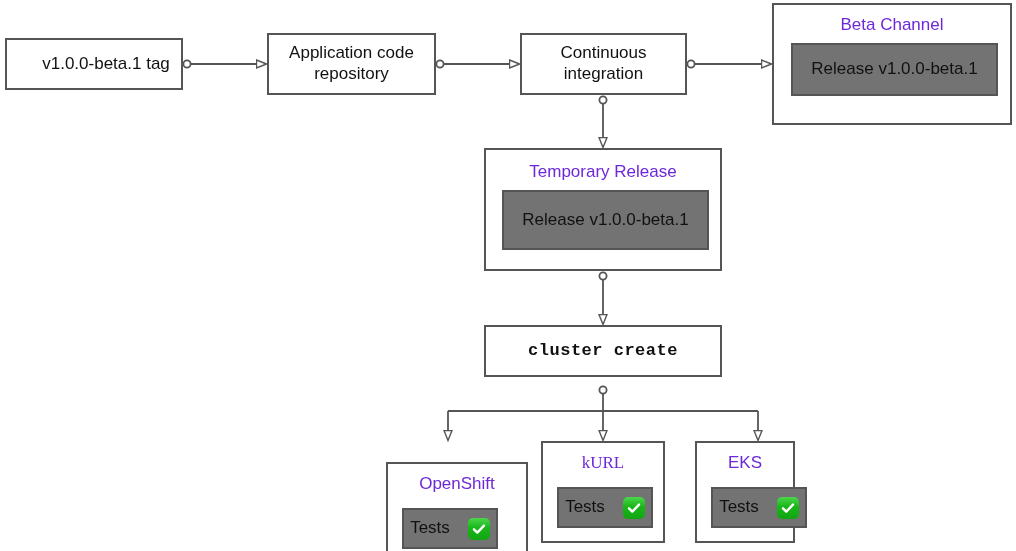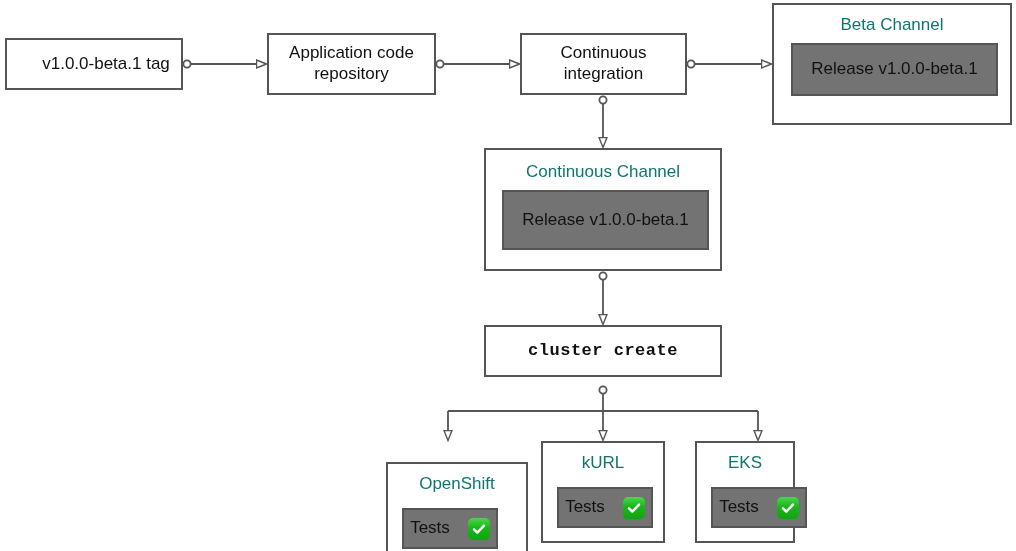--- a/index.html
+++ b/index.html
@@ -42,21 +42,21 @@
   .node.container {
     display: block;
     padding: 0;
   }
   .container-title {
     position: absolute;
     left: 0;
     right: 0;
     text-align: center;
     font-size: 17px;
-    color: #0f766e;
+    color: #6d28d9;
   }
   .inner-box {
     position: absolute;
     box-sizing: border-box;
     border: 2px solid #555555;
     background: #737373;
     display: flex;
     align-items: center;
     justify-content: center;
     font-size: 17px;
@@ -151,21 +151,21 @@
   </div>
 
   <div class="node container" style="left:772px; top:3px; width:240px; height:122px;">
     <div class="container-title" style="top:10px;">Beta Channel</div>
     <div class="inner-box" style="left:17px; top:38px; width:207px; height:53px;">
       <span>Release v1.0.0-beta.1</span>
     </div>
   </div>
 
   <div class="node container" style="left:484px; top:148px; width:238px; height:123px;">
-    <div class="container-title" style="top:12px;">Continuous Channel</div>
+    <div class="container-title" style="top:12px;">Temporary Release</div>
     <div class="inner-box" style="left:16px; top:40px; width:207px; height:60px;">
       <span>Release v1.0.0-beta.1</span>
     </div>
   </div>
 
   <div class="node" style="left:484px; top:325px; width:238px; height:52px;">
     <span class="mono">cluster create</span>
   </div>
 
   <div class="node container" style="left:386px; top:462px; width:142px; height:102px;">
@@ -176,21 +176,21 @@
         <span class="check-badge">
           <svg width="16" height="16" viewBox="0 0 16 16" xmlns="http://www.w3.org/2000/svg">
             <path d="M3 8.3 L6.3 11.6 L13 4.6" fill="none" stroke="#ffffff" stroke-width="2.4" stroke-linecap="round" stroke-linejoin="round"></path>
           </svg>
         </span>
       </span>
     </div>
   </div>
 
   <div class="node container" style="left:541px; top:441px; width:124px; height:102px;">
-    <div class="container-title" style="top:10px;">kURL</div>
+    <div class="container-title" style="top:10px;font-family:Liberation Serif, serif;">kURL</div>
     <div class="inner-box" style="left:14px; top:44px; width:96px; height:41px;">
       <span class="tests-row">
         <span class="tests-label">Tests</span>
         <span class="check-badge">
           <svg width="16" height="16" viewBox="0 0 16 16" xmlns="http://www.w3.org/2000/svg">
             <path d="M3 8.3 L6.3 11.6 L13 4.6" fill="none" stroke="#ffffff" stroke-width="2.4" stroke-linecap="round" stroke-linejoin="round"></path>
           </svg>
         </span>
       </span>
     </div>

